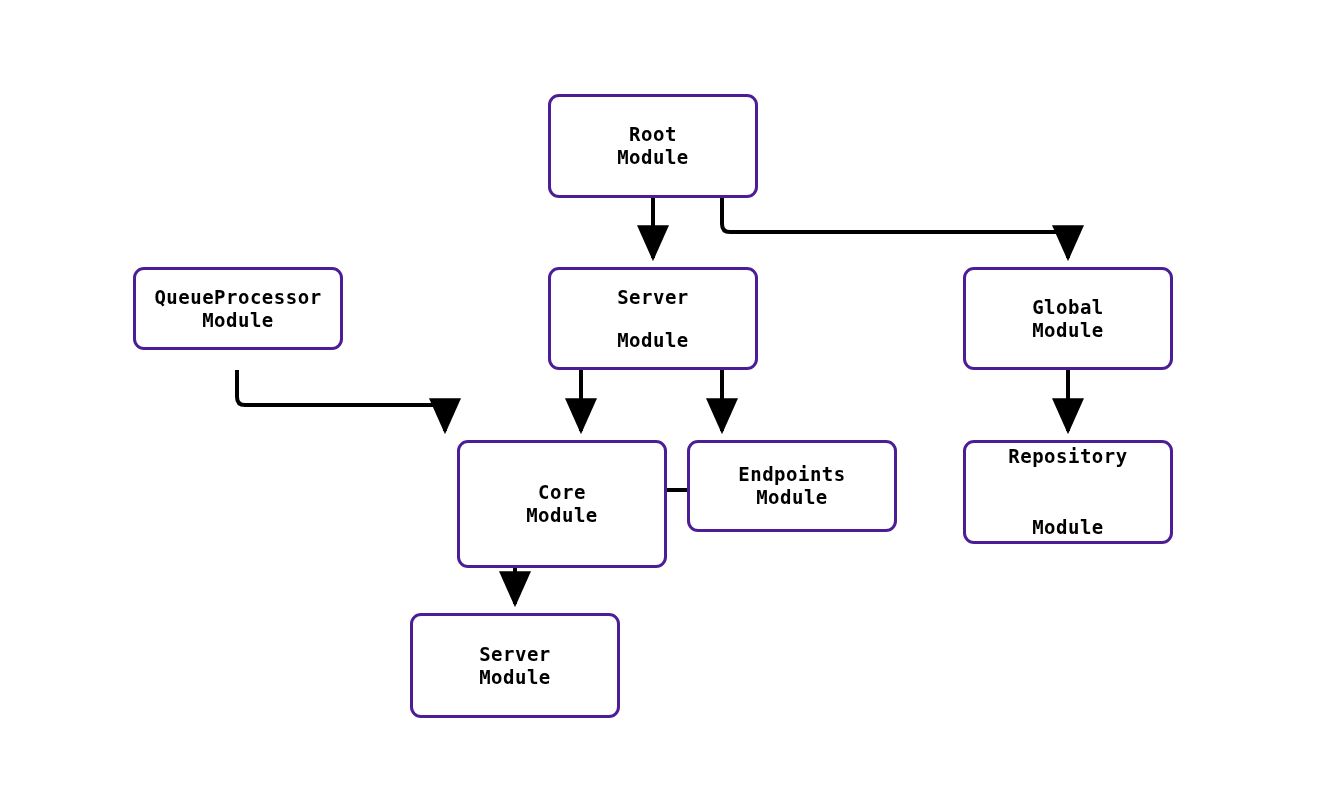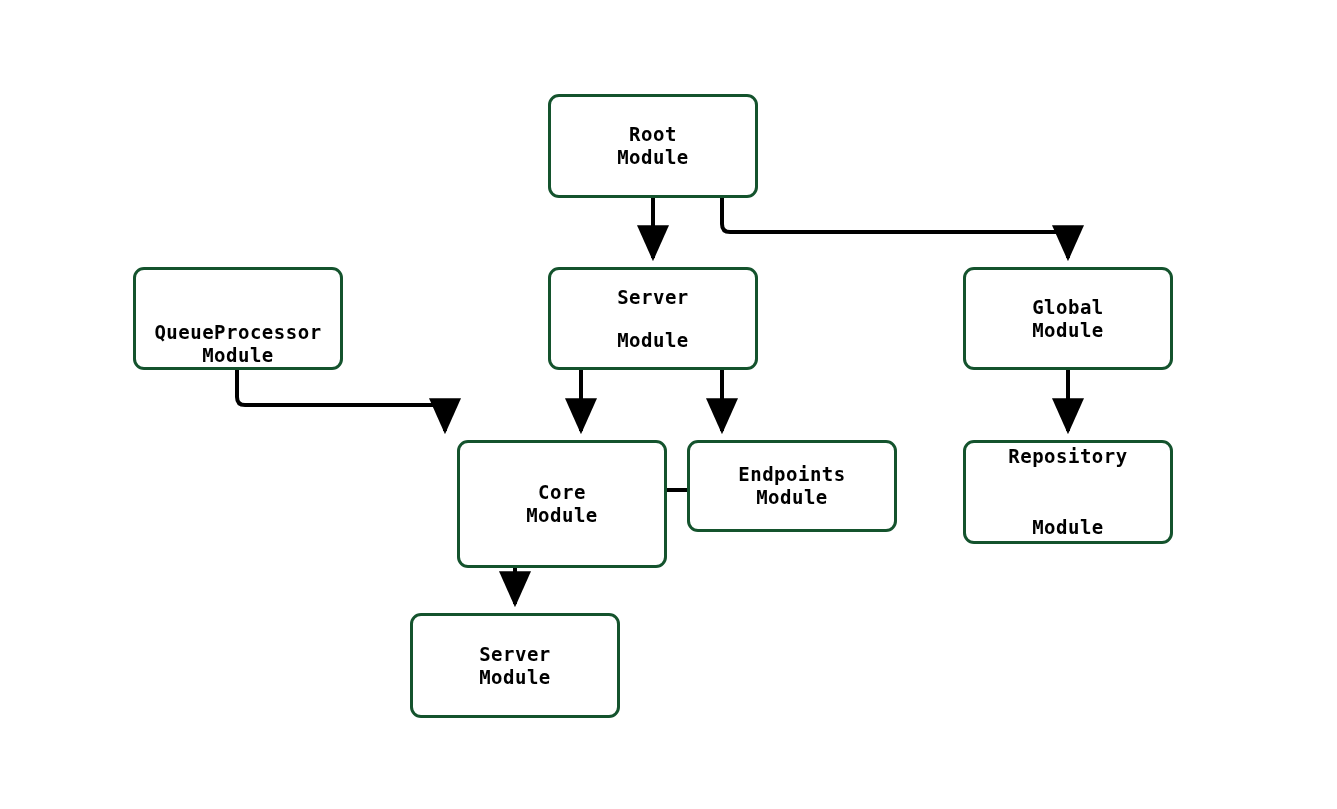--- a/index.html
+++ b/index.html
@@ -20,21 +20,21 @@
     left: 0;
     top: 0;
     width: 1337px;
     height: 809px;
     pointer-events: none;
   }
   .node {
     position: absolute;
     box-sizing: border-box;
     background: #ffffff;
-    border: 3px solid #14532d;
+    border: 3px solid #4c1d95;
     border-radius: 11px;
     display: flex;
     flex-direction: column;
     align-items: center;
     justify-content: center;
     z-index: 2;
   }
   .node-label {
     font-family: "DejaVu Sans Mono", "Liberation Mono", monospace;
     font-size: 19px;
@@ -73,21 +73,21 @@
     <path d="M515,544 L515,604" fill="none" stroke="#000000" stroke-width="4" marker-end="url(#arrowhead)"></path>
 
     <path d="M1068,370 L1068,431" fill="none" stroke="#000000" stroke-width="4" marker-end="url(#arrowhead)"></path>
   </svg>
 
   <div class="node" style="left:548px; top:94px; width:210px; height:104px;">
     <div class="node-label">Root</div>
     <div class="node-label">Module</div>
   </div>
 
-  <div class="node" style="left:133px; top:267px; width:210px; height:103px;justify-content:flex-end;">
+  <div class="node" style="left:133px; top:267px; width:210px; height:83px;">
     <div class="node-label">QueueProcessor</div>
     <div class="node-label">Module</div>
   </div>
 
   <div class="node" style="left:548px; top:267px; width:210px; height:103px;gap:20px;">
     <div class="node-label">Server</div>
     <div class="node-label">Module</div>
   </div>
 
   <div class="node" style="left:963px; top:267px; width:210px; height:103px;">

